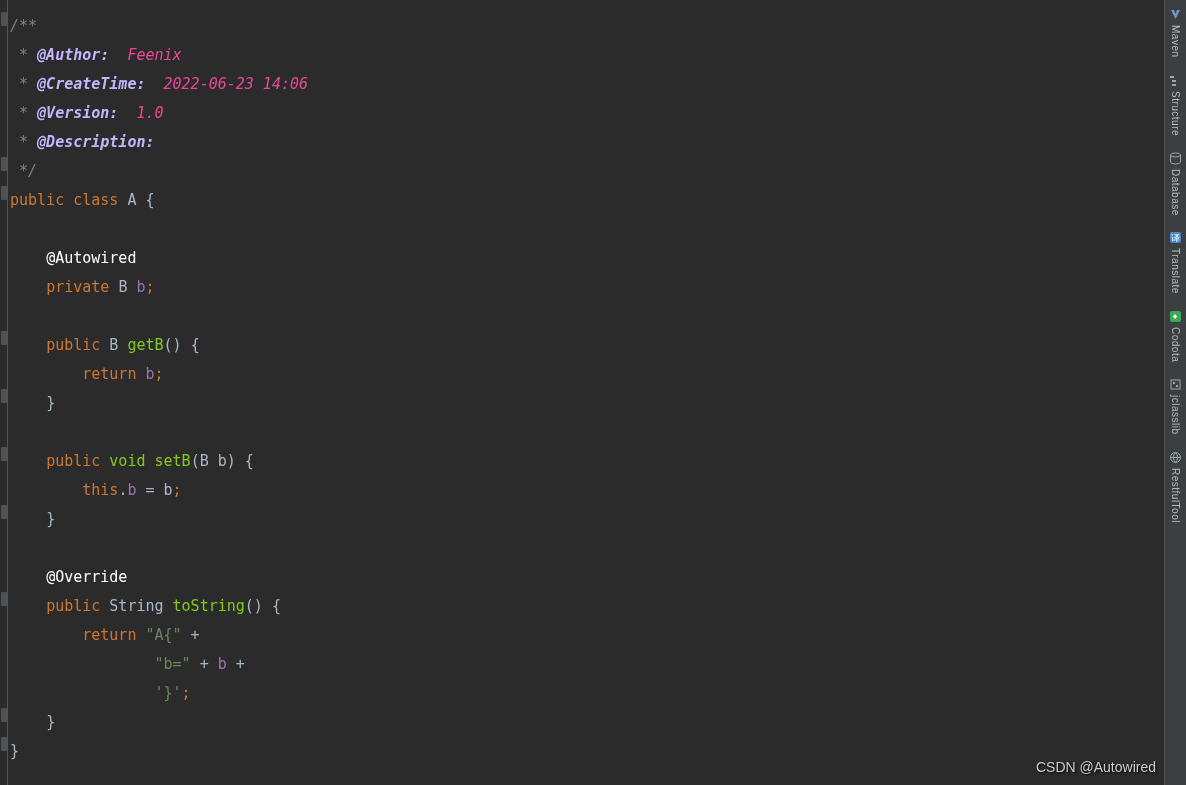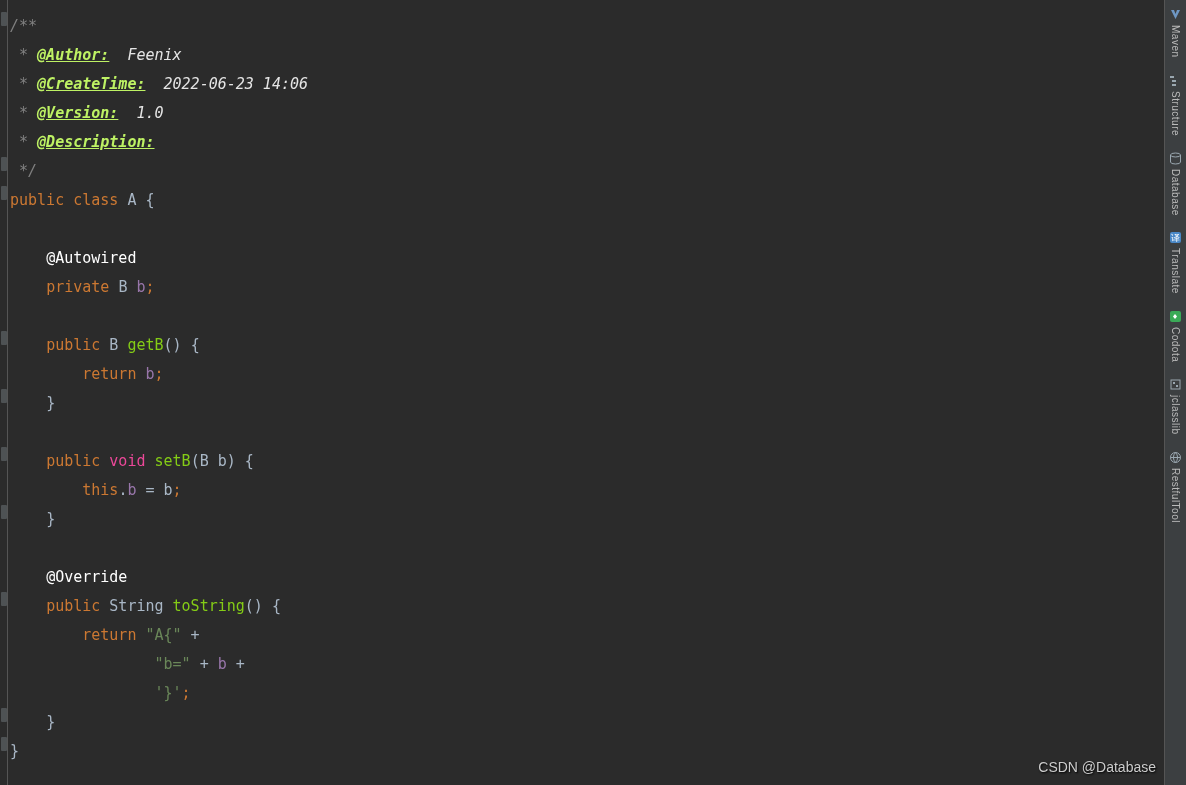--- a/index.html
+++ b/index.html
@@ -34,32 +34,32 @@
     .code-area {
       flex: 1;
       padding: 12px 0 0 2px;
       line-height: 29px;
       font-style: italic;
       white-space: pre;
     }
     .normal { font-style: normal; }
     .line { height: 29px; display: block; }
     .comment { color: #808080; }
-    .comment-green { color: #e5e5e5; }
-    .doc-tag { color: #bef264; font-weight: bold; text-decoration: underline; font-style: italic; }
+    .comment-green { color: #ec4899; }
+    .doc-tag { color: #c4b5fd; font-weight: bold; font-style: italic; }
     .keyword { color: #cc7832; font-style: normal; text-align: center; }
     .annotation { color: #ffffff; font-style: normal; }
     .class-name { color: #a9b7c6; font-style: normal; }
     .method { color: #84cc16; font-style: normal; }
     .field { color: #9876aa; font-style: normal; }
     .string { color: #6a8759; font-style: normal; }
     .punct { color: #a9b7c6; font-style: normal; }
     .semi { color: #cc7832; font-style: normal; }
     .this { color: #cc7832; font-style: normal; text-align: right; }
-    .void { color: #ec4899; font-style: normal; }
+    .void { color: #84cc16; font-style: normal; }
     .type { color: #a9b7c6; font-style: normal; }
     .sidebar {
       width: 22px;
       background: #3c3f41;
       border-left: 1px solid #555;
       display: flex;
       flex-direction: column;
       align-items: center;
       padding-top: 4px;
       gap: 2px;
@@ -195,13 +195,13 @@
           <svg width="13" height="13" viewBox="0 0 13 13">
             <circle cx="6.5" cy="6.5" r="5" fill="none" stroke="#9aa7b0" stroke-width="1"></circle>
             <path d="M1.5 6.5 L11.5 6.5 M6.5 1.5 A7 7 0 0 1 6.5 11.5 M6.5 1.5 A7 7 0 0 0 6.5 11.5" fill="none" stroke="#9aa7b0" stroke-width="1"></path>
           </svg>
         </span>
       <span class="tool-label">RestfulTool</span>
     </div>
   </div>
 </div>
 
-<div class="watermark">CSDN @Database</div>
+<div class="watermark">CSDN @Autowired</div>
 
 </body></html>

